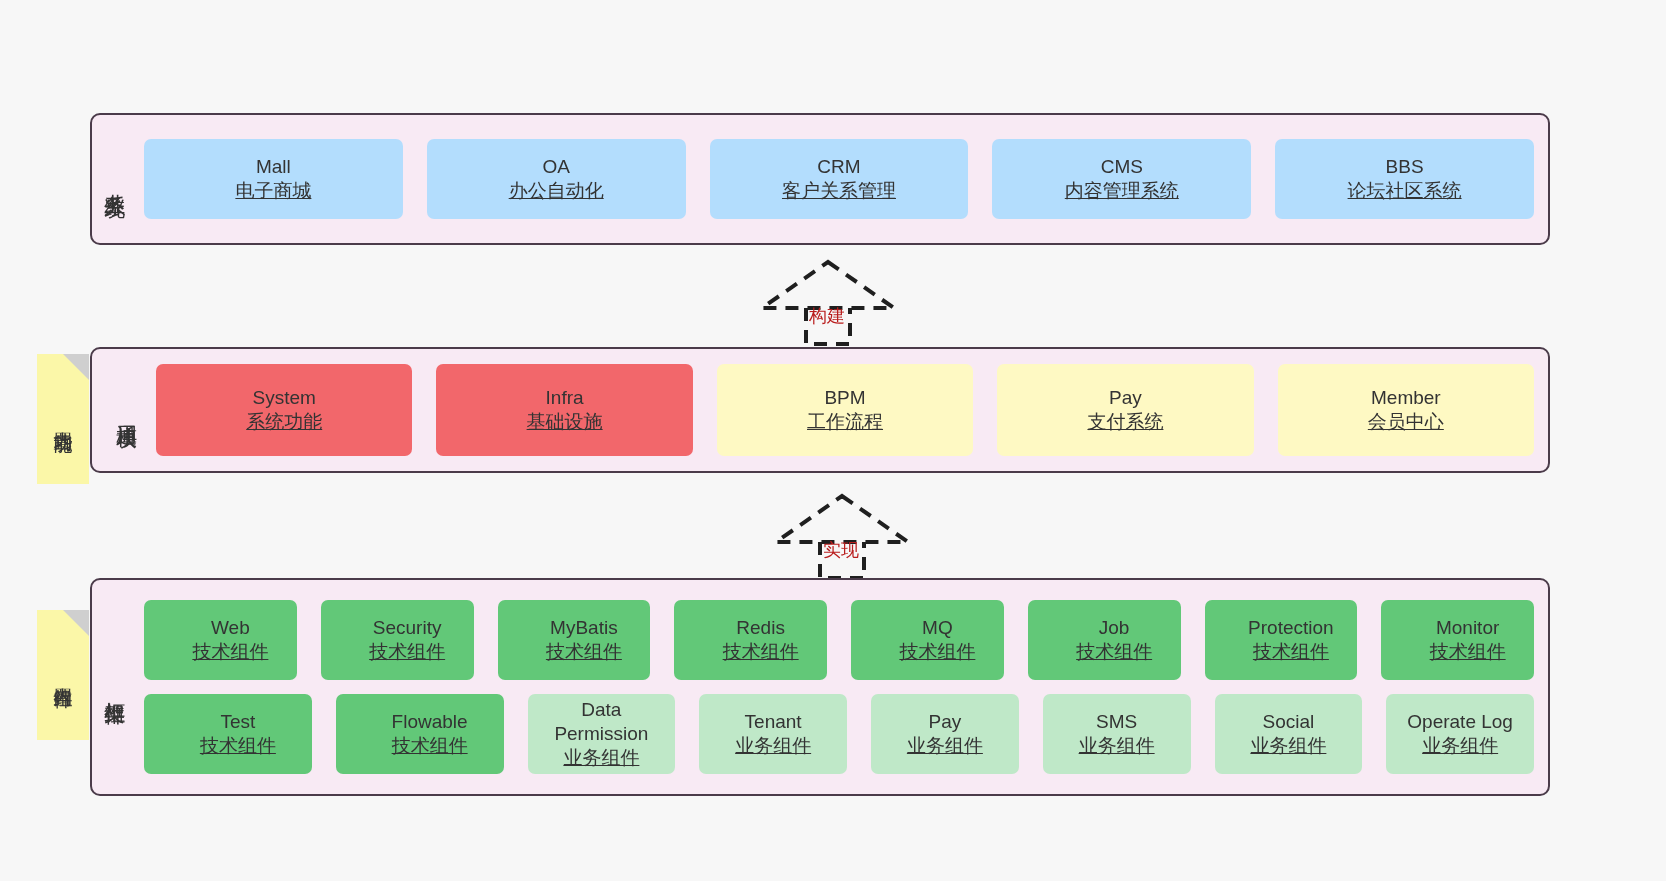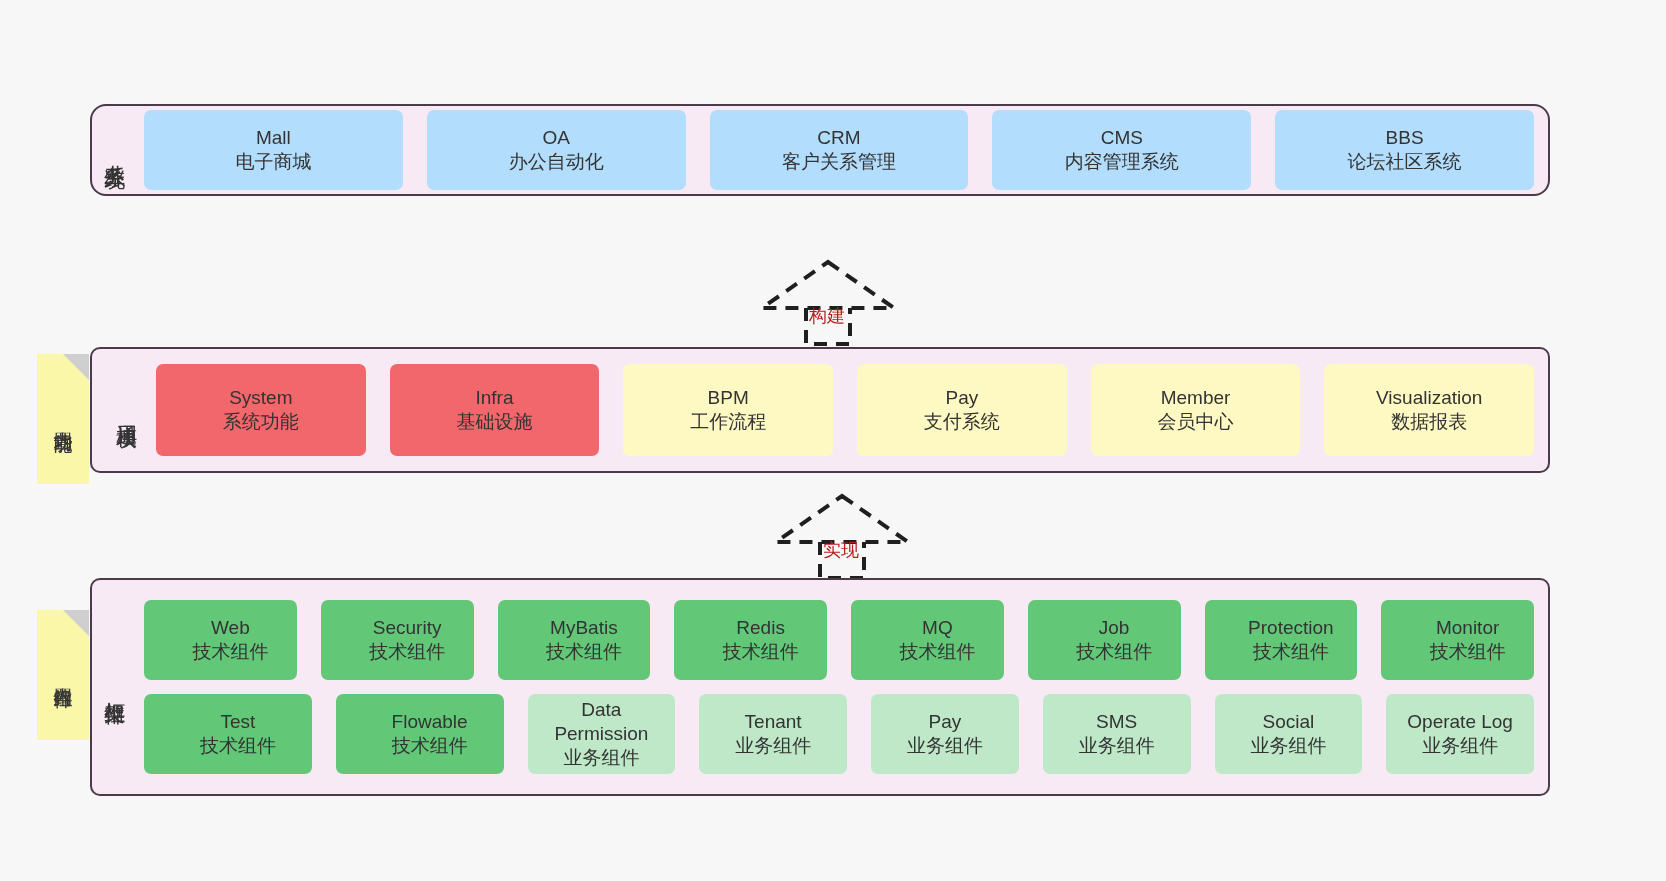--- a/index.html
+++ b/index.html
@@ -73,21 +73,21 @@
     justify-content: center;
     text-align: center;
     font-size: 19px;
     line-height: 1.28;
     color: #333333;
     box-sizing: border-box;
     padding: 4px 6px;
     overflow: hidden;
   }
   .node .n-title { display: block; }
-  .node .n-sub { display: block; }
+  .node .n-sub { display: block; text-decoration: underline; }
 
   .biz   { background: #b3ddfd; height: 80px; }
   .mod-strong { background: #f2676b; height: 92px; }
   .mod-light  { background: #fef9c3; height: 92px; }
   .fw-strong  { background: #62c878; height: 80px; padding-left: 26px; }
   .fw-light   { background: #bfe8c8; height: 80px; justify-content: center; }
 
   
   .sticky {
     position: absolute;
@@ -123,21 +123,21 @@
     color: #b91c1c;
     white-space: nowrap;
     background: transparent;
   }
 </style>
 </head>
 <body>
 
 <div id="canvas">
 
-  <div class="layer" id="layer-business" style="left:90px; top:104px; width:1460px; height:92px;border-radius:16px;">
+  <div class="layer" id="layer-business" style="left:90px; top:113px; width:1460px; height:132px;">
     <div class="layer-title">业务系统</div>
     <div class="layer-body">
       <div class="row">
         <div class="node biz">
           <span class="n-title">Mall</span>
           <span class="n-sub">电子商城</span>
         </div>
         <div class="node biz">
           <span class="n-title">OA</span>
           <span class="n-sub">办公自动化</span>
@@ -187,24 +187,20 @@
           <span class="n-sub">工作流程</span>
         </div>
         <div class="node mod-light">
           <span class="n-title">Pay</span>
           <span class="n-sub">支付系统</span>
         </div>
         <div class="node mod-light">
           <span class="n-title">Member</span>
           <span class="n-sub">会员中心</span>
         </div>
-        <div class="node mod-light">
-          <span class="n-title">Visualization</span>
-          <span class="n-sub">数据报表</span>
-        </div>
       </div>
     </div>
   </div>
 
   <div class="sticky" style="left:37px; top:354px; width:52px; height:130px;">
     <span class="fold"></span>
     <span class="sticky-text">内置功能</span>
   </div>
 
   <div class="connector" style="left:772px; top:492px; width:140px; height:88px;text-align:right;">

